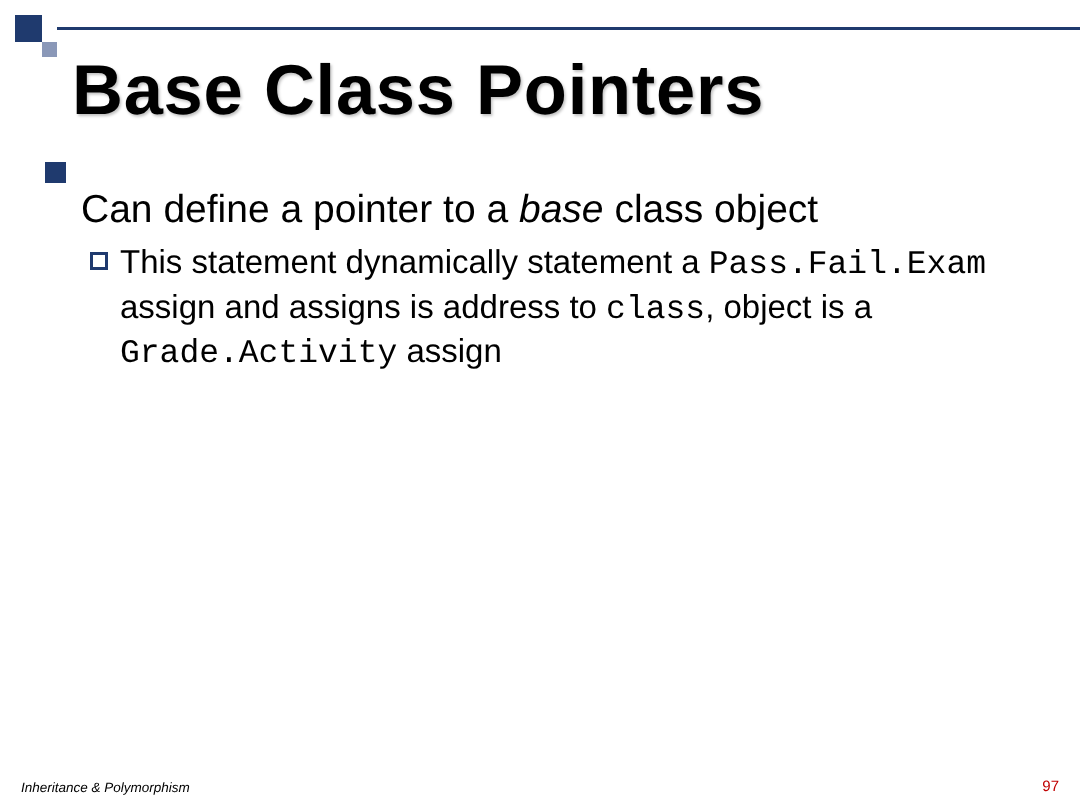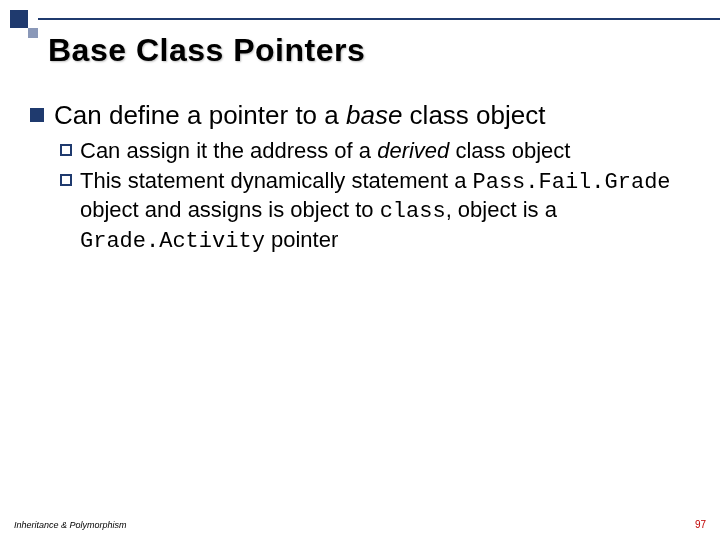--- a/index.html
+++ b/index.html
@@ -35,21 +35,21 @@
     top: 18px;
     left: 38px;
     right: 0;
     height: 2px;
     background: #1f3a6e;
   }
   .slide-title {
     position: absolute;
     top: 32px;
     left: 48px;
-    font-size: 32px;
+    font-size: 47px;
     font-weight: bold;
     color: #000;
     text-shadow: 1px 1px 2px rgba(0,0,0,0.25);
     letter-spacing: 0.5px;
   }
   .content {
     position: absolute;
     top: 100px;
     left: 30px;
     right: 30px;
@@ -63,20 +63,21 @@
     width: 14px; height: 14px;
     background: #1f3a6e;
     flex: 0 0 auto;
     margin-top: 8px;
     margin-right: 10px;
   }
   .bullet-l1 .text {
     font-size: 26px;
     color: #000;
     line-height: 1.2;
+    margin-top: 24px;
   }
   .italic { font-style: italic; }
   .mono { font-family: "Courier New", Courier, monospace; }
   .bullet-l2 {
     display: flex;
     align-items: flex-start;
     margin-left: 30px;
     margin-bottom: 2px;
   }
   .bullet-l2 .marker {
@@ -130,31 +131,25 @@
 
 <div class="content">
 
   <div class="bullet-l1">
     <div class="marker"></div>
     <div class="text">
       <span>Can define a pointer to a </span><span class="italic">base</span><span> class object</span>
     </div>
   </div>
 
-  <div class="bullet-l2">
-    <div class="marker"></div>
-    <div class="text">
-      <span>Can assign it the address of a </span><span class="italic">derived</span><span> class object</span>
-    </div>
-  </div>
 
   <div class="bullet-l2">
     <div class="marker"></div>
     <div class="text">
-      <span>This statement dynamically statement a </span><span class="mono">Pass.Fail.Grade</span><span> object and assigns is object to </span><span class="mono">class</span><span>, object is a </span><span class="mono">Grade.Activity</span><span> pointer</span>
+      <span>This statement dynamically statement a </span><span class="mono">Pass.Fail.Exam</span><span> assign and assigns is address to </span><span class="mono">class</span><span>, object is a </span><span class="mono">Grade.Activity</span><span> assign</span>
     </div>
   </div>
 
 
 </div>
 
 <div class="footer-left">Inheritance &amp; Polymorphism</div>
 <div class="footer-right">97</div>
 
 </body></html>

